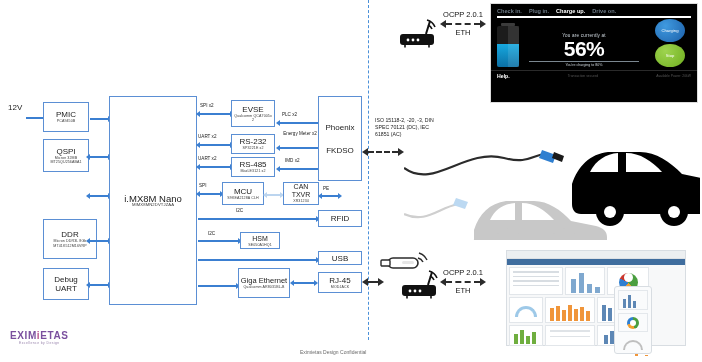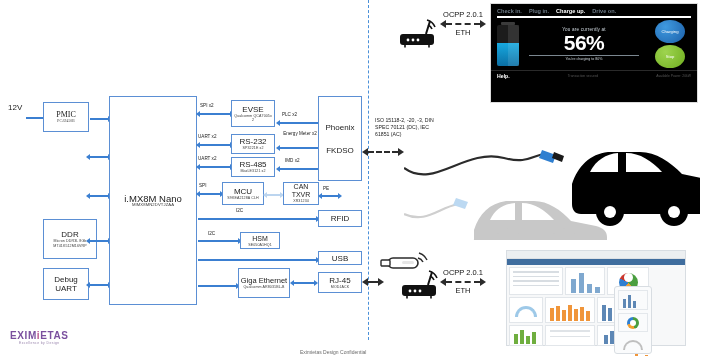--- a/index.html
+++ b/index.html
@@ -43,21 +43,21 @@
 
   
   .router{position:absolute;}
   
   .disp{position:absolute;background:#000;border:1px solid #dcdcdc;
         box-sizing:border-box;overflow:hidden;}
   .disp-nav{display:flex;gap:7px;padding:4px 6px 2px 6px;}
   .disp-nav span{font-size:5.6px;color:#6d7a86;font-weight:bold;}
   .disp-nav span.on{color:#fff;}
   .disp-rule{height:1.5px;background:#fff;margin:0 6px;}
-  .disp-body{display:flex;align-items:center;padding:3px 6px;height:52px;
+  .disp-body{display:flex;align-items:flex-end;padding:3px 6px;height:52px;
              box-sizing:border-box;}
   .batt{width:22px;height:44px;position:relative;}
   .batt .cap{position:absolute;left:4px;top:0;width:14px;height:3px;
      background:#3b3b3b;border-radius:1px;}
   .batt .body{position:absolute;left:0;top:3px;width:22px;height:41px;
      background:#1c1c1c;border-radius:2px;overflow:hidden;}
   .batt .fill{position:absolute;left:0;bottom:0;width:100%;height:56%;
      background:linear-gradient(180deg,#17a9e0,#0b6fa4);}
   .batt .gloss{position:absolute;left:11px;top:3px;width:11px;height:41px;
      background:rgba(255,255,255,.10);}
@@ -90,23 +90,27 @@
 </head>
 <body>
 
 <div id="root">
 
   <div class="dash-v" style="left:368px;top:0;height:340px;"></div>
 
   <div class="lbl" style="left:8px;top:105px;font-size:8px;">12V</div>
   <div class="ar r" style="left:26px;top:117px;width:18px;"></div>
 
-  <div class="blk" style="left:43px;top:102px;width:46px;height:30px;font-family:Liberation Serif, serif;">
+  <div class="blk" style="left:43px;top:102px;width:46px;height:30px;">
     <div class="t">PMIC</div>
     <div class="s">PCA9450B</div>
+  </div>
+  <div class="blk" style="left:43px;top:139px;width:46px;height:33px;">
+    <div class="t">QSPI</div>
+    <div class="s" style="padding:0 2px;">Micron 32MB MT25QU256ABA1</div>
   </div>
   <div class="blk" style="left:43px;top:219px;width:54px;height:40px;">
     <div class="t">DDR</div>
     <div class="s" style="padding:0 2px;">Micron DDR3L 8Gb MT41K512M16VRP</div>
   </div>
   <div class="blk" style="left:43px;top:268px;width:46px;height:32px;">
     <div class="t" style="padding:0 3px;">Debug UART</div>
   </div>
 
   <div class="ar r" style="left:90px;top:118px;width:18px;"></div>

